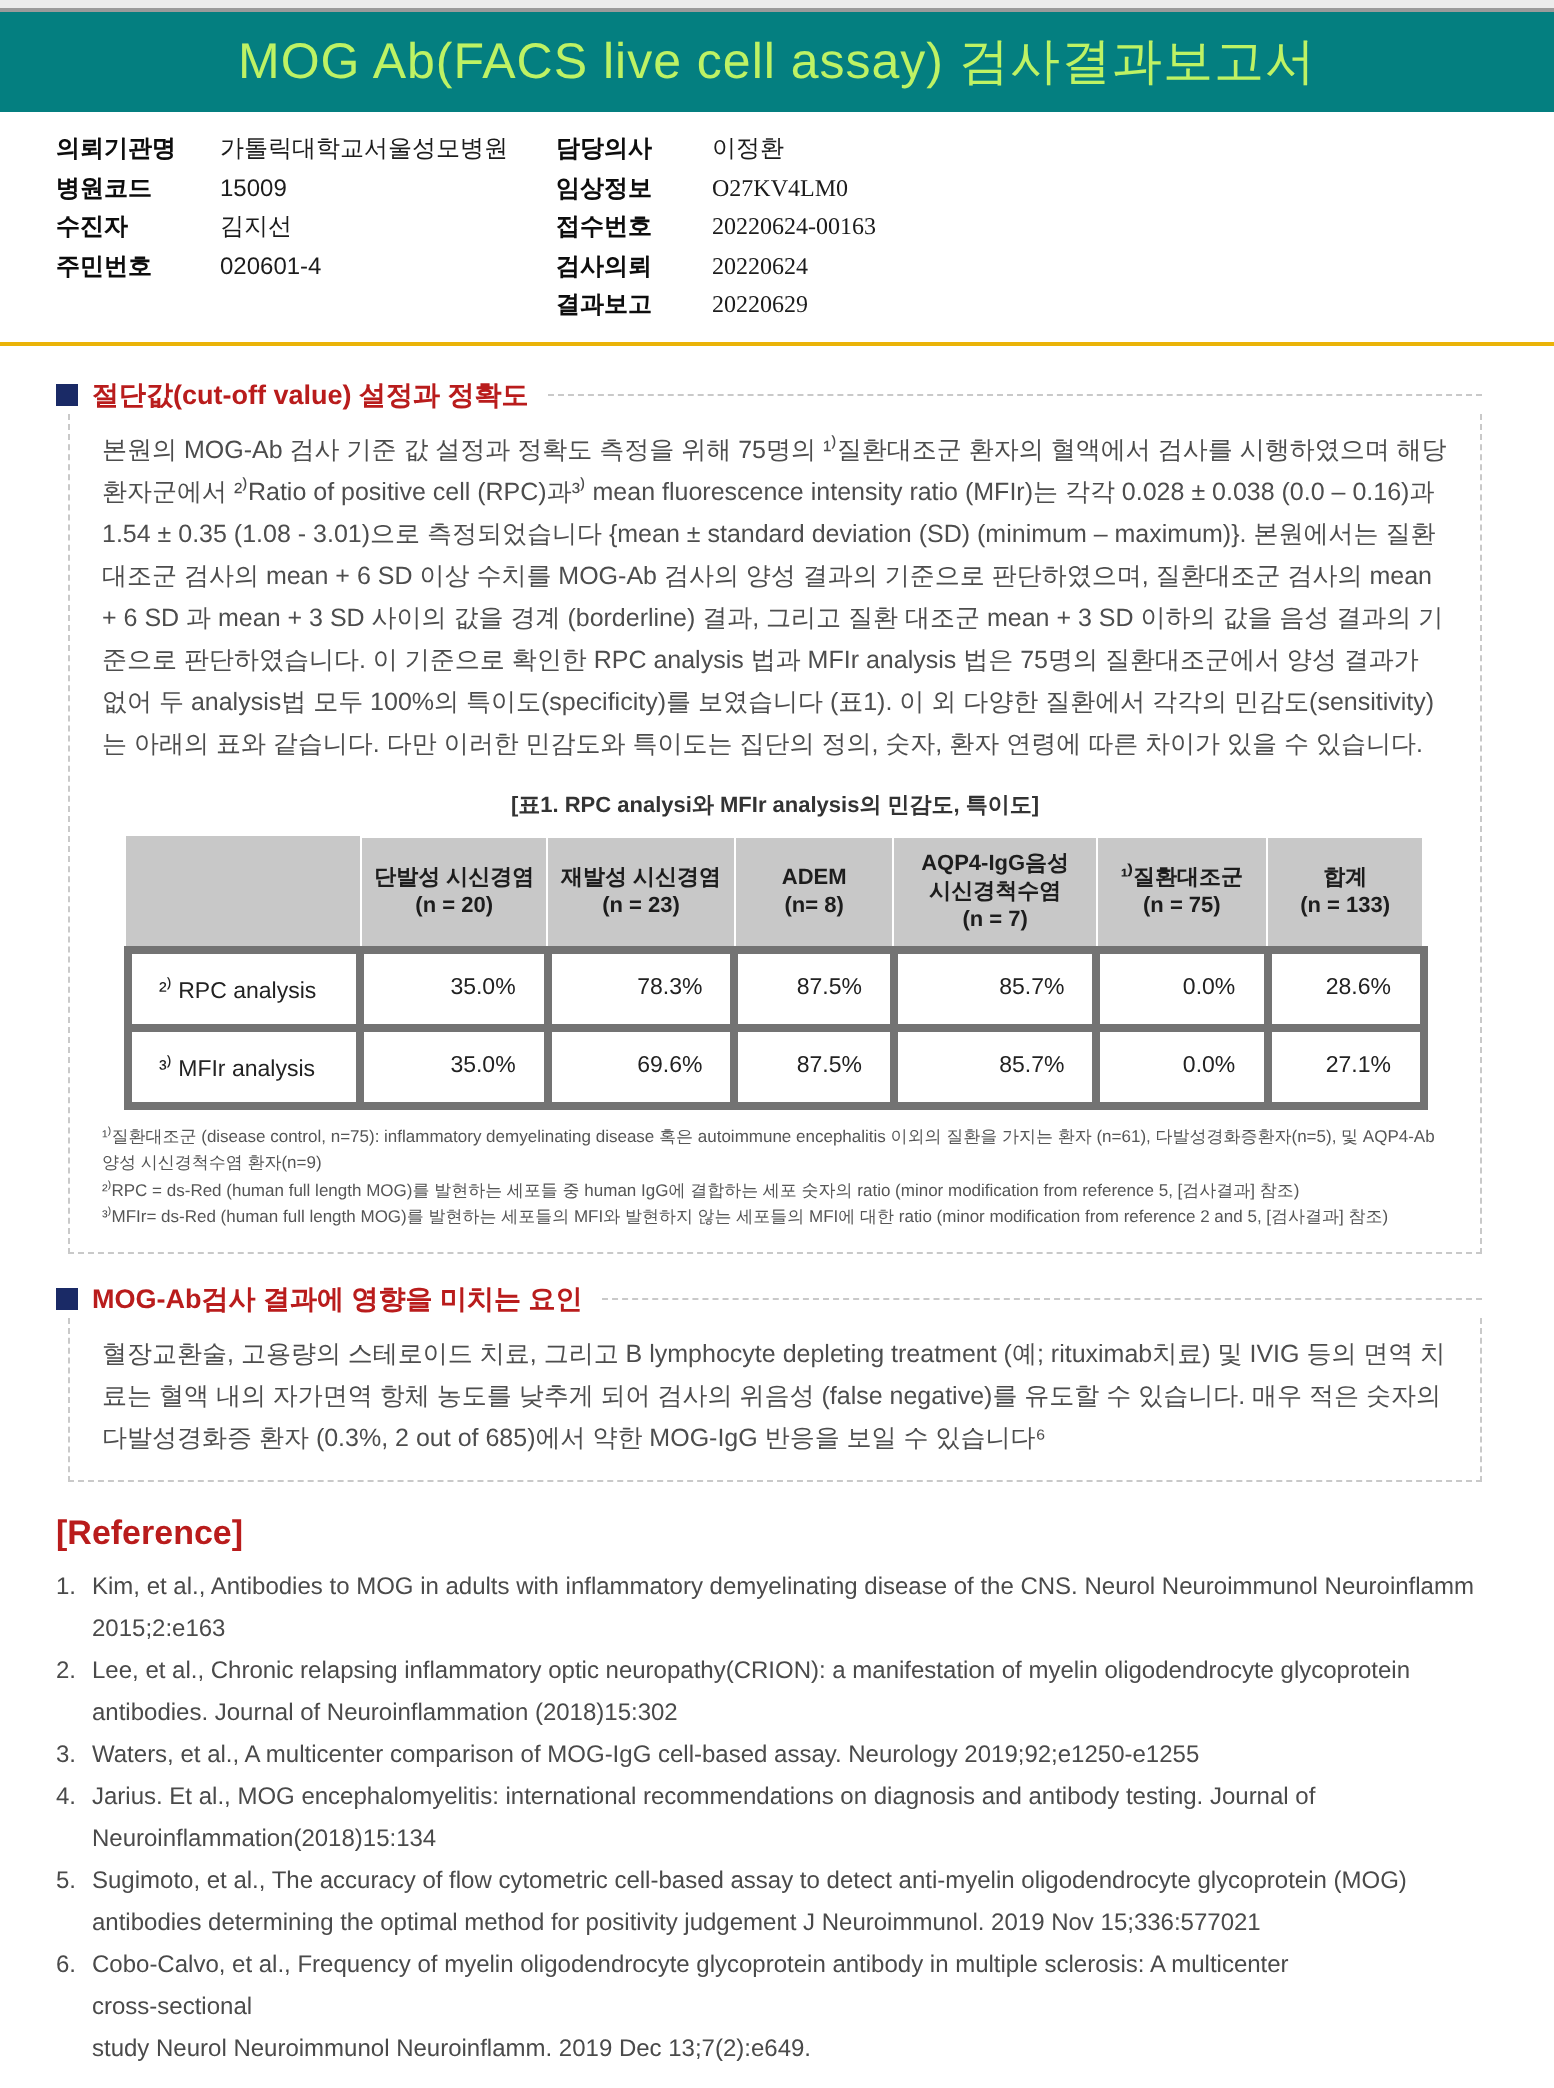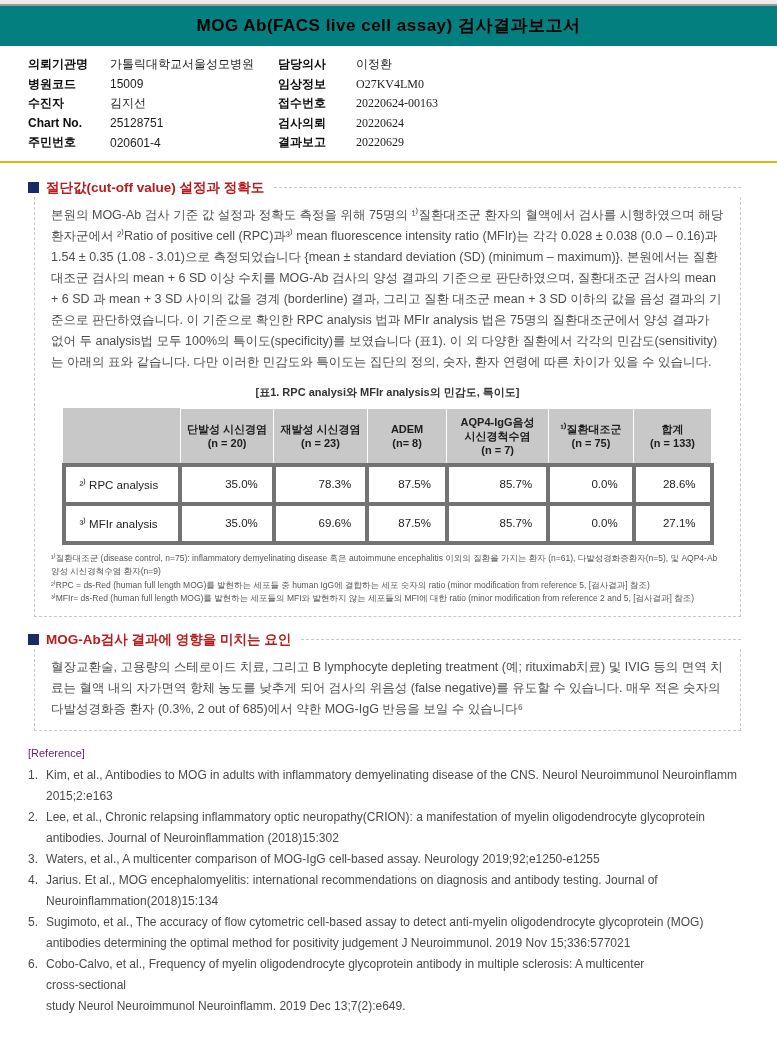--- a/index.html
+++ b/index.html
@@ -7,23 +7,23 @@
   body {
     width:777px; height:1044px;
     background:#ffffff;
     font-family:"Liberation Sans", sans-serif;
     color:#222;
     position:relative;
     overflow:hidden;
   }
   .topstrip { height:6px; background:#ececec; border-bottom:2px solid #9b9b9b; }
   .banner {
-    background:#047f80; color:#000000;
-    text-align:center; font-weight:bold;
-    font-size:17px; letter-spacing:.5px;
+    background:#047f80; color:#bef264;
+    text-align:center; font-weight:normal;
+    font-size:25px; letter-spacing:.5px;
     padding:8px 0 9px;
   }
   
   .info { display:flex; padding:9px 10px 8px 28px; border-bottom:2px solid #eab308; }
   .info-col1 { width:250px; }
   .info-col2 { width:195px; }
   .info-col3 { flex:1;font-family:Liberation Serif, serif; }
   .irow { display:flex; align-items:center; height:19.5px; font-size:12px; }
   .ilabel { font-weight:bold; color:#0d0d0d; }
   .info-col1 .ilabel { width:82px; }
@@ -59,21 +59,21 @@
     border:4px solid #737373; background:#fff;
     font-size:11.5px; color:#222;
     height:39px; padding:4px 14px 4px 20px;
     text-align:right; vertical-align:middle;
   }
   table.senstable td.rowlabel { text-align:left; padding-left:14px; font-size:11.5px; }
   .footnotes { margin-top:7px; font-size:8.5px; color:#555; line-height:1.6; }
   .footnote { white-space:normal; }
   
   .refs { margin:16px 36px 0 28px; }
-  .refs-title { font-size:11px; font-weight:normal; color:#701a75; margin-bottom:6px; }
+  .refs-title { font-size:17px; font-weight:bold; color:#b91c1c; margin-bottom:6px; }
   .ref { display:flex; font-size:12px; color:#4a4a4a; line-height:21px; }
   .ref-num { width:18px; flex:none; }
   .ref-text { flex:1; white-space:pre-line; }
 </style>
 </head>
 <body>
 
 <div class="topstrip"></div>
 
 <div class="banner">
@@ -86,24 +86,20 @@
         <span class="ilabel">의뢰기관명</span>
         <span class="ivalue">가톨릭대학교서울성모병원</span>
       </div>
     <div class="irow">
         <span class="ilabel">병원코드</span>
         <span class="ivalue">15009</span>
       </div>
     <div class="irow">
         <span class="ilabel">수진자</span>
         <span class="ivalue">김지선</span>
-      </div>
-    <div class="irow">
-        <span class="ilabel">Chart No.</span>
-        <span class="ivalue">25128751</span>
       </div>
     <div class="irow">
         <span class="ilabel">주민번호</span>
         <span class="ivalue">020601-4</span>
       </div>
   </div>
   <div class="info-col3">
     <div class="irow">
         <span class="ilabel">담당의사</span>
         <span class="ivalue">이정환</span>

